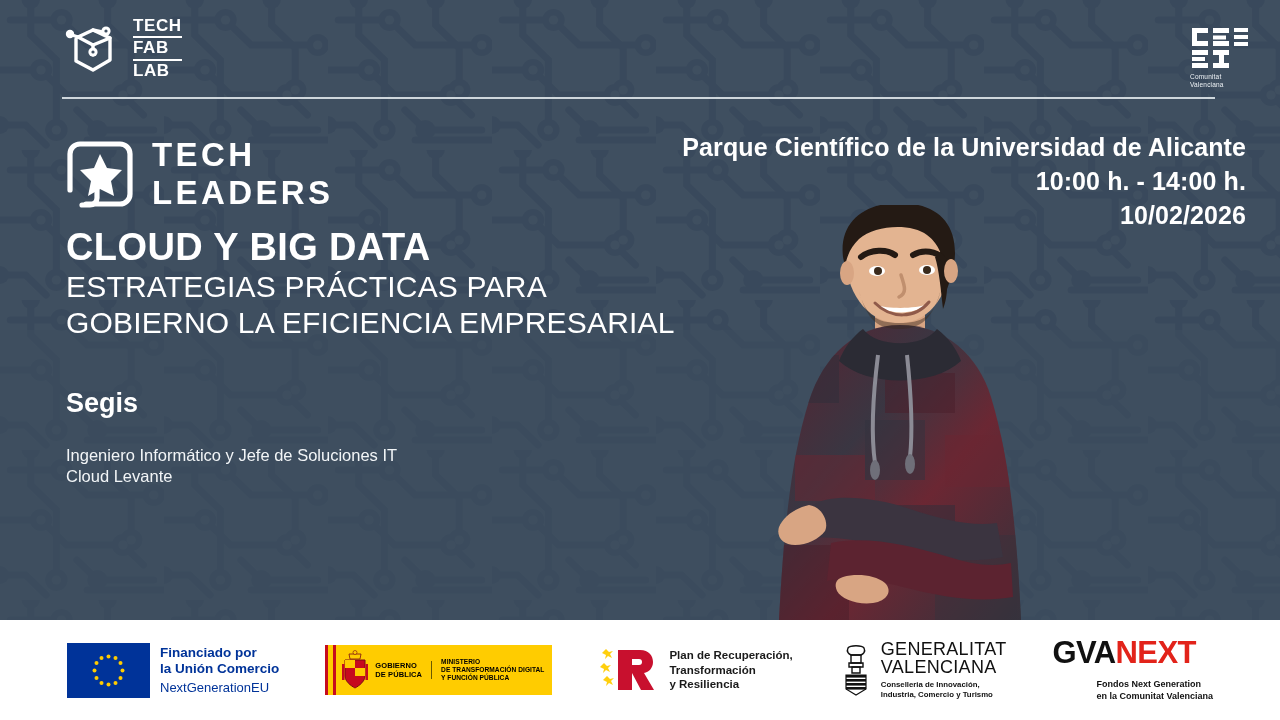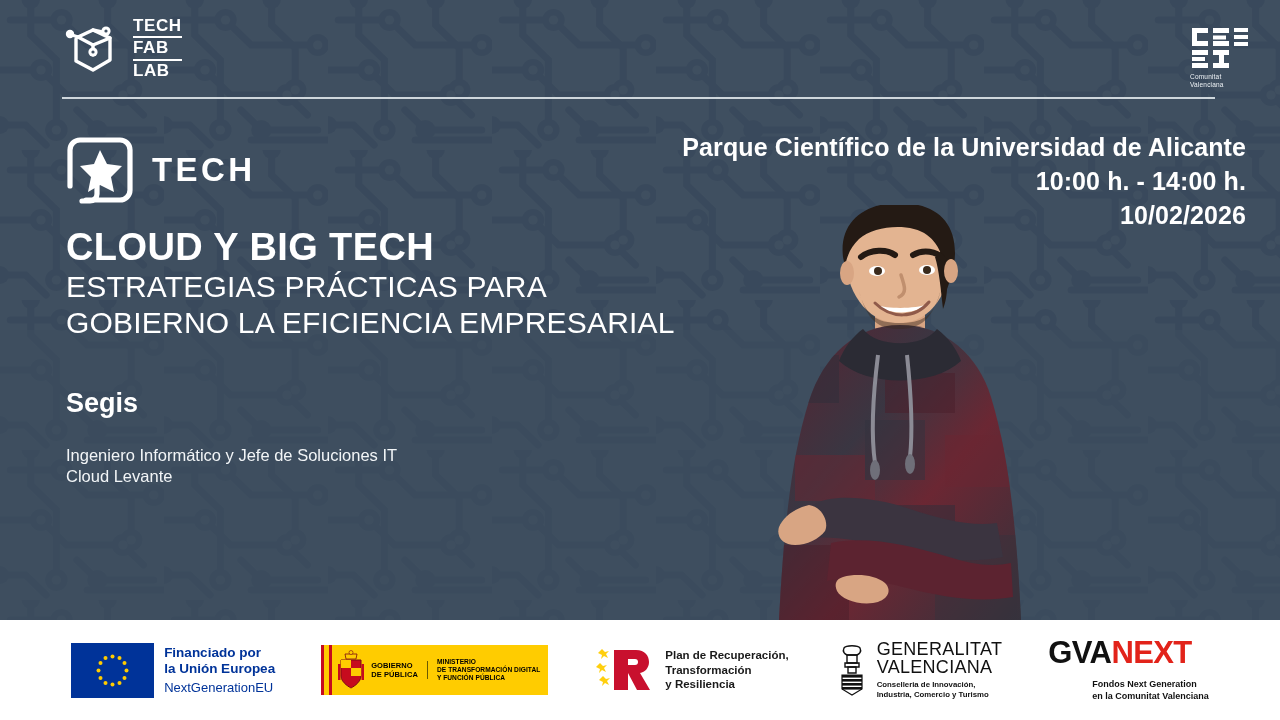--- a/index.html
+++ b/index.html
@@ -196,31 +196,32 @@
   <div class="divider"></div>
 
   <div class="tl">
     <svg class="tl-mark" viewBox="0 0 68 68" xmlns="http://www.w3.org/2000/svg">
       <path d="M20 64 H54 a10 10 0 0 0 10 -10 V14 a10 10 0 0 0 -10 -10 H14 A10 10 0 0 0 4 14 V50" fill="none" stroke="#ffffff" stroke-width="5.2" stroke-linecap="round"></path>
       <path d="M34 14 L41 28 L56 30 L45 41 L48 56 L34 49 L22 56 L25 41 L14 30 L28 28 Z" fill="#ffffff"></path>
       <path d="M31 46 L31 58 a7 7 0 0 1 -7 7 L16 65" fill="none" stroke="#ffffff" stroke-width="5.2" stroke-linecap="round"></path>
     </svg>
     <div class="tl-words">
       <span>TECH</span>
+      <span>LEADERS</span>
     </div>
   </div>
 
   <div class="venue">
     <div>Parque Científico de la Universidad de Alicante</div>
     <div>10:00 h. - 14:00 h.</div>
     <div>10/02/2026</div>
   </div>
 
   <div class="title">
-    <div class="t1">CLOUD Y BIG TECH</div>
+    <div class="t1">CLOUD Y BIG DATA</div>
     <div class="t2">ESTRATEGIAS PRÁCTICAS PARA</div>
     <div class="t3">GOBIERNO LA EFICIENCIA EMPRESARIAL</div>
   </div>
 
   <div class="sp">
     <div class="sp-first">Segis</div>
     <div class="sp-role">
       <div>Ingeniero Informático y Jefe de Soluciones IT</div>
       <div>Cloud Levante</div>
     </div>
@@ -309,21 +310,21 @@
               <circle cx="34.5" cy="40" r="2"></circle>
             <circle cx="29.5" cy="35" r="2"></circle>
               <circle cx="27.5" cy="27.5" r="2"></circle>
             <circle cx="29.5" cy="20" r="2"></circle>
               <circle cx="34.5" cy="15" r="2"></circle>
           </g>
         </svg>
       </div>
       <div class="eu-txt">
         <div>Financiado por</div>
-        <div>la Unión Europea</div>
+        <div>la Unión Comercio</div>
         <div class="ng">NextGenerationEU</div>
       </div>
     </div>
 
     <div class="logo-slot gob">
       <div class="gob-bars"></div>
       <svg class="gob-shield" viewBox="0 0 30 40" xmlns="http://www.w3.org/2000/svg">
         <path d="M5 10 h20 v16 c0 7 -10 12 -10 12 S5 33 5 26 z" fill="#c60b1e" stroke="#7a0a14" stroke-width="1"></path>
         <rect x="5" y="10" width="10" height="8" fill="#ffcc00"></rect>
         <rect x="15" y="18" width="10" height="8" fill="#ffcc00"></rect>

